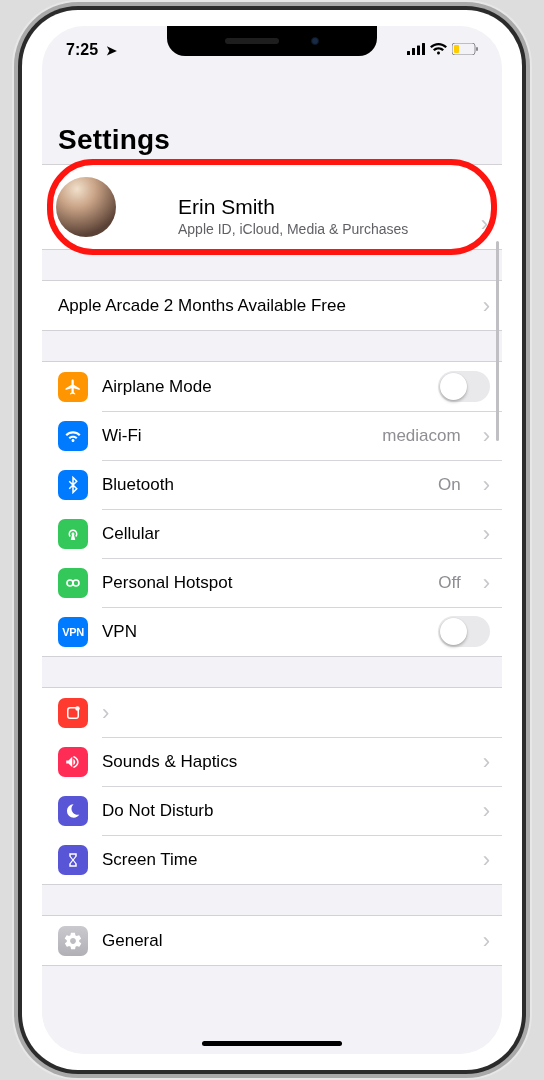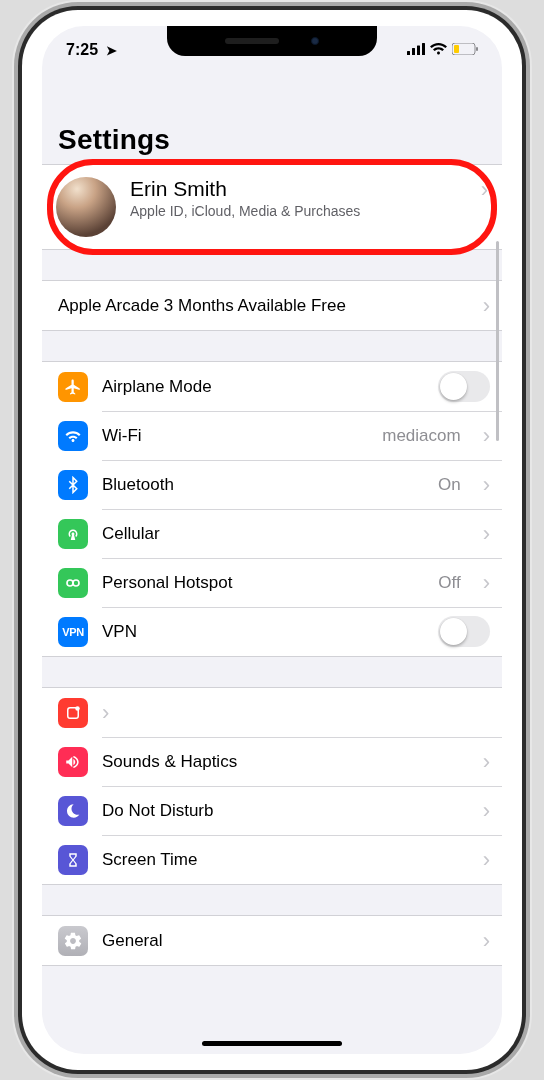--- a/index.html
+++ b/index.html
@@ -103,23 +103,24 @@
 
     .toggle{
       width:52px; height:31px; border-radius:31px; background:#e9e9eb; position:relative; flex:0 0 auto;
     }
     .toggle .knob{
       position:absolute; top:2px; left:2px; width:27px; height:27px; border-radius:50%; background:#fff;
       box-shadow: 0 2px 3px rgba(0,0,0,0.25), 0 0 0 0.5px rgba(0,0,0,0.05);
     }
 
     .profile-row{
-      display:flex; align-items:flex-start;
+      display:flex; align-items:flex-end;
       background:#fff;
       padding: 12px 14px 12px 14px;
+      gap: 48px;
     }
     .avatar{
       width:60px; height:60px; border-radius:50%;
       background: radial-gradient(circle at 35% 20%, #f1e0cc 0%, #c9a386 30%, #5b4236 75%);
       margin-right: 14px; flex:0 0 auto;
     }
     .profile-text .name{ font-size:21px; color:#000; }
     .profile-text .sub{ font-size:14px; color:#3c3c43; opacity:.82; margin-top:2px;}
     .highlight{
       position:absolute; left:5px; right:5px; top:-6px; bottom:-6px;
@@ -196,21 +197,21 @@
         </div>
         <span class="chev">›</span>
       </div>
       <div class="highlight"></div>
     </div>
 
     <div class="gap"></div>
 
     <div class="group">
       <div class="row fullsep">
-        <span class="label">Apple Arcade 3 Months Available Free</span>
+        <span class="label">Apple Arcade 2 Months Available Free</span>
         <span class="chev">›</span>
       </div>
     </div>
 
     <div class="gap"></div>
 
     <div class="group">
       <div class="row">
         <div class="icon" style="background:#ff9500">
           <svg viewBox="0 0 24 24" fill="white">

